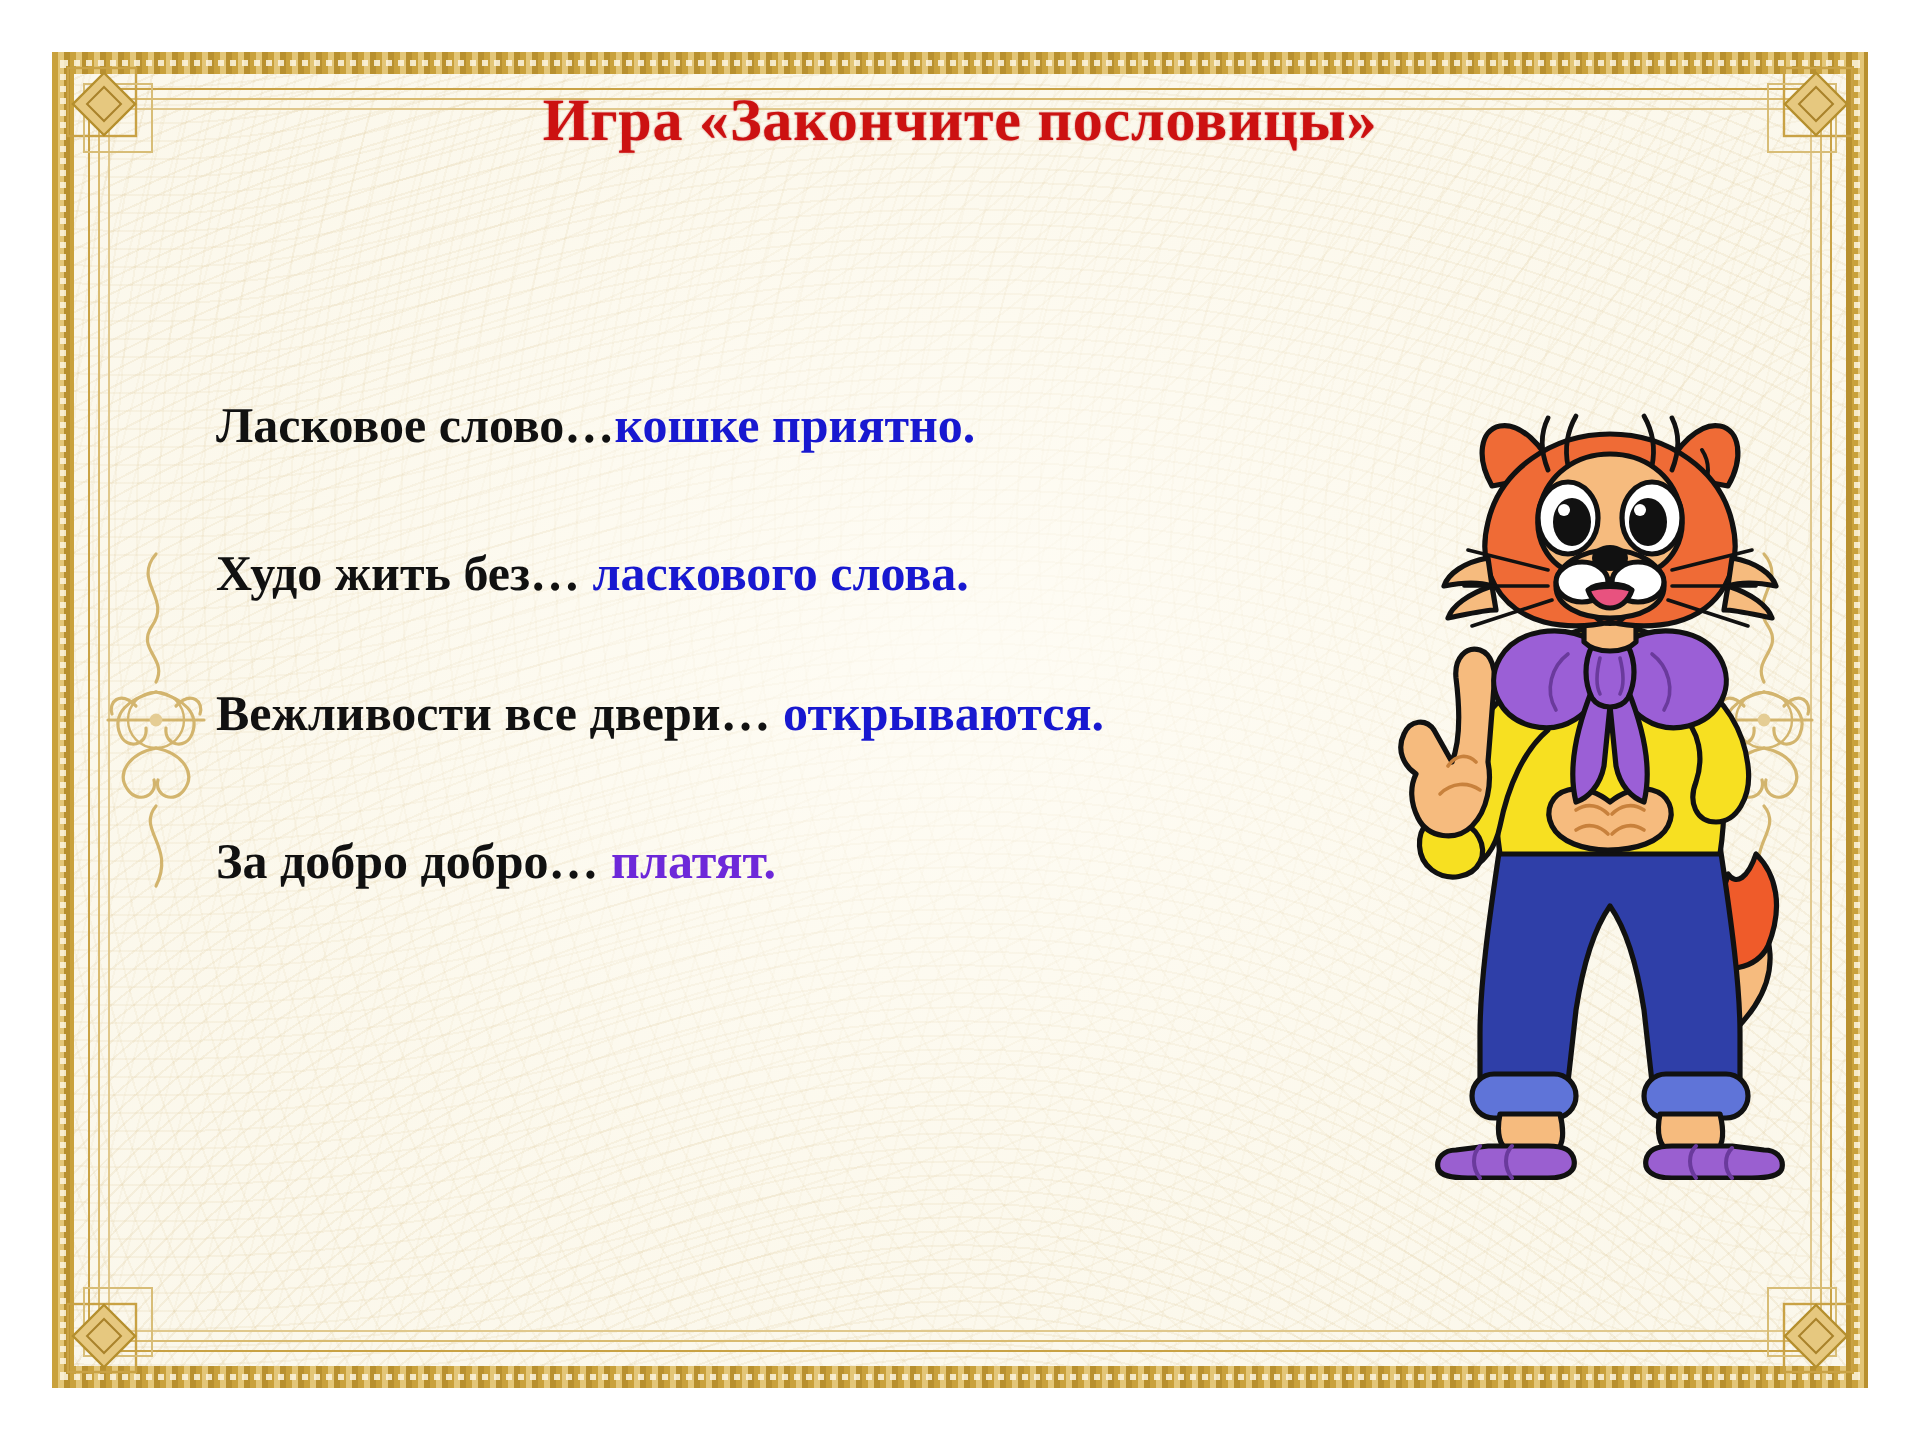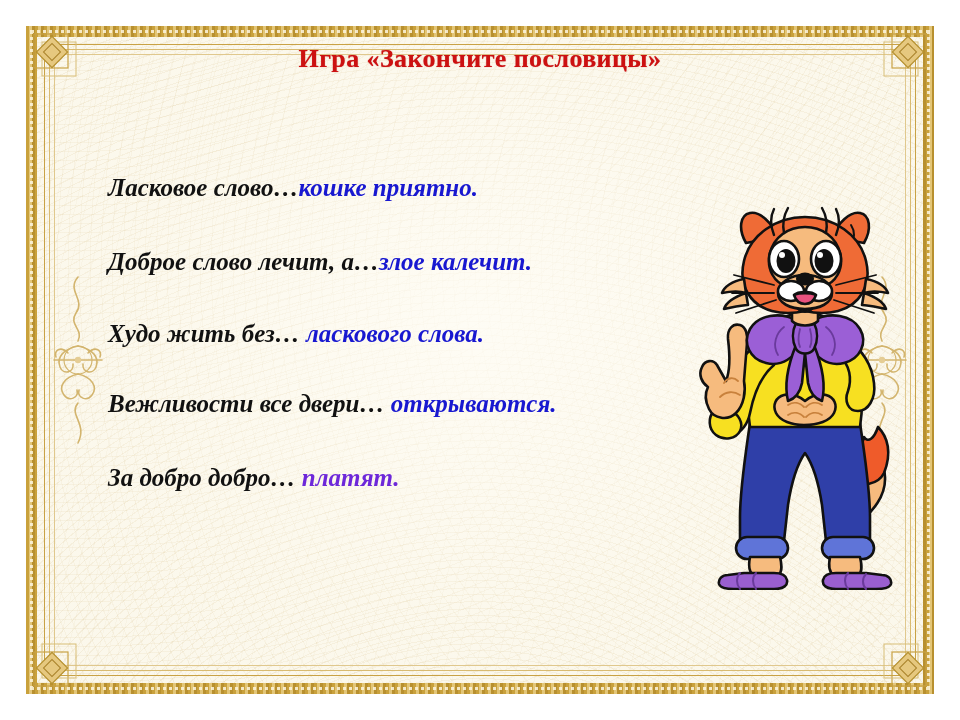--- a/index.html
+++ b/index.html
@@ -106,29 +106,29 @@
   .filigree svg{width:100%;height:100%;display:block;}
   .f-left{left:46px;top:265px;}
   .f-right{right:46px;top:265px;transform:scaleX(-1);}
 
   
   .title{
     position:absolute;left:0;right:0;top:44px;z-index:30;
     text-align:center;
     font-family:"Liberation Serif","DejaVu Serif",serif;
     font-weight:bold;
-    font-size:26px;
+    font-size:30px;
     letter-spacing:.4px;
     color:#cc1111;
     text-shadow:0 0 1px rgba(180,0,0,.55);
   }
 
   
   .proverbs{
-    position:absolute;left:108px;top:174px;width:580px;z-index:30;font-style:italic;
+    position:absolute;left:108px;top:200px;width:580px;z-index:30;
   }
   .prov{
     font-family:"Liberation Serif","DejaVu Serif",serif;
     font-weight:bold;
     font-size:25px;
     line-height:1.12;
     white-space:nowrap;
     color:#111111;
   }
   .prov .ans{color:#1818d0;}
@@ -243,21 +243,20 @@
       </g>
     </svg>
   </div>
 
   <div class="outer-margin"></div>
 
   <div class="title" style="color: rgb(204, 17, 17);">Игра «Закончите пословицы»</div>
 
   <div class="proverbs">
     <div class="prov p0" style="color: rgb(17, 17, 17);"><span class="prm">Ласковое слово…</span><span class="ans" style="color: rgb(24, 24, 208);">кошке приятно.</span></div>
-    <div class="prov p1" style="color: rgb(17, 17, 17);"><span class="prm">Доброе слово лечит, а…</span><span class="ans" style="color: rgb(24, 24, 208);">злое калечит.</span></div>
     <div class="prov p3" style="color: rgb(17, 17, 17);"><span class="prm">Худо жить без… </span><span class="ans" style="color: rgb(24, 24, 208);"> ласкового слова.</span></div>
     <div class="prov p2" style="color: rgb(17, 17, 17);"><span class="prm">Вежливости все двери… </span><span class="ans" style="color: rgb(24, 24, 208);">открываются.</span></div>
     <div class="prov p4" style="color: rgb(17, 17, 17);"><span class="prm">За добро добро… </span><span class="ans" style="color: #6d28d9;">платят.</span></div>
   </div>
 
   <div class="cat">
     <svg viewBox="0 0 234 385" xmlns="http://www.w3.org/2000/svg">
       <g stroke="#111" stroke-width="2.6" stroke-linejoin="round" stroke-linecap="round">
 
         <path d="M150 245 C178 238 196 252 197 272 C198 292 184 306 172 318 C163 327 157 340 158 352

